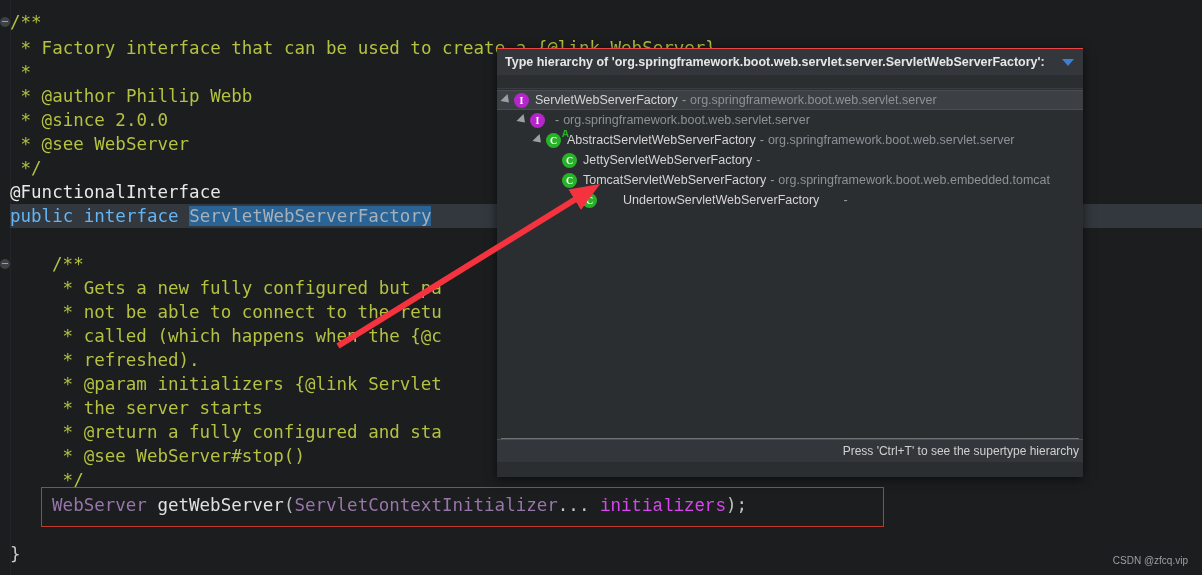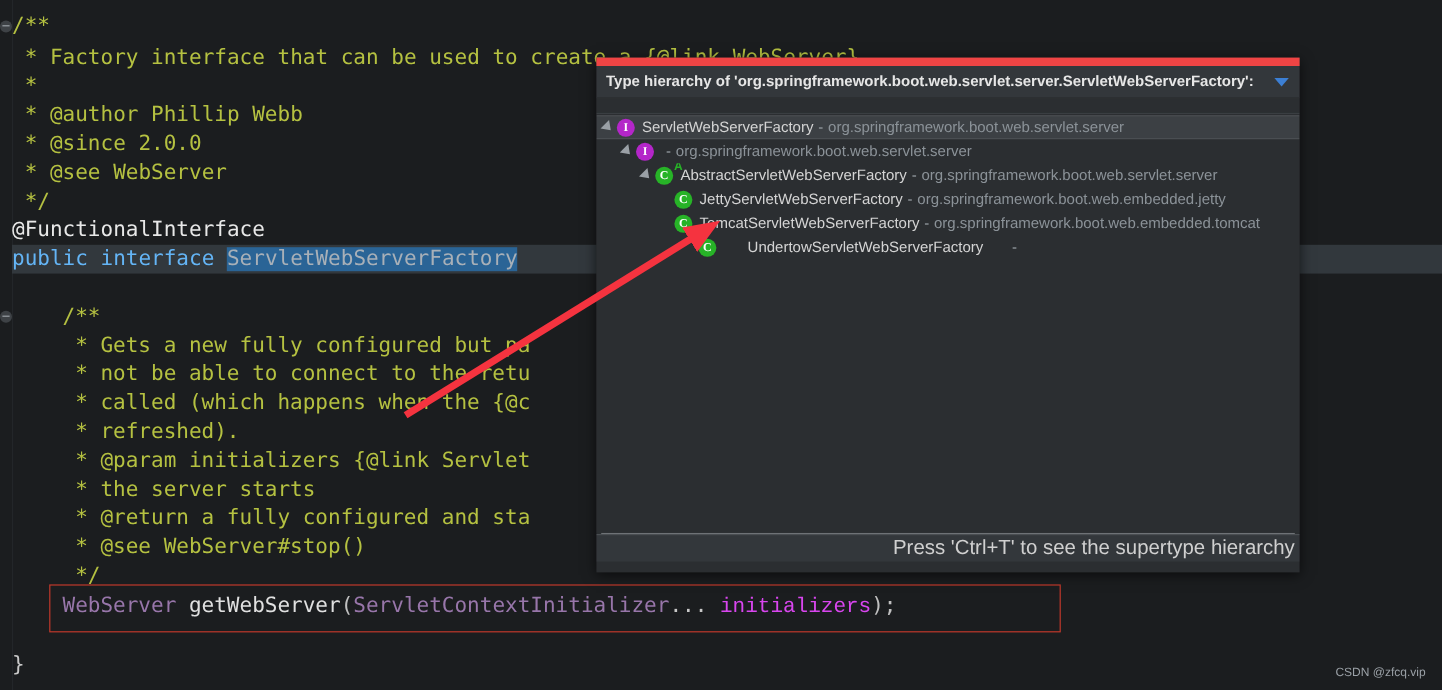--- a/index.html
+++ b/index.html
@@ -88,21 +88,21 @@
     box-sizing: border-box;
     pointer-events: none;
   }
 
   
   #popup {
     position: absolute;
     left: 497px; top: 48px;
     width: 586px; height: 429px;
     background: #2b2e31;
-    border-top: 7px solid #ef4444;
+    border-top: 1px solid #ef4444;
     box-sizing: border-box;
     box-shadow: 0 2px 10px rgba(0,0,0,0.6);
     overflow: hidden;
   }
   #popup-header {
     position: relative;
     height: 26px;
     background: #33373b;
     display: flex;
     align-items: center;
@@ -198,21 +198,21 @@
     margin: 0 4px;
   }
   #popup-footer {
     height: 22px;
     background: #33373b;
     display: flex; align-items: center; justify-content: flex-end;
     padding-right: 4px;
     border-top: 1px solid #4a4e52;
   }
   #popup-hint {
-    font-size: 17px;
+    font-size: 12px;
     color: #d0d0d0;
     white-space: nowrap;
   }
 
   
   #arrow-svg {
     position: absolute;
     left: 0; top: 0;
     width: 1202px; height: 575px;
     pointer-events: none;
@@ -274,21 +274,20 @@
         <div class="icon-badge icon-class">C<span class="abs-sup">A</span></div>
         <span class="t-name">AbstractServletWebServerFactory</span>
         <span class="t-dash">-</span>
         <span class="t-pkg">org.springframework.boot.web.servlet.server</span>
       </div>
       <div class="tree-row" style="padding-left: 54px;">
         <div class="twisty-spacer"></div>
         <div class="icon-badge icon-class">C</div>
         <span class="t-name">JettyServletWebServerFactory</span>
         <span class="t-dash">-</span>
-        <span class="t-pkg">org.springframework.boot.web.embedded.jetty</span>
       </div>
       <div class="tree-row" style="padding-left: 54px;">
         <div class="twisty-spacer"></div>
         <div class="icon-badge icon-class">C</div>
         <span class="t-name">TomcatServletWebServerFactory</span>
         <span class="t-dash">-</span>
         <span class="t-pkg">org.springframework.boot.web.embedded.tomcat</span>
       </div>
       <div class="tree-row" style="padding-left: 54px; gap: 20px;">
         <div class="twisty-spacer"></div>

